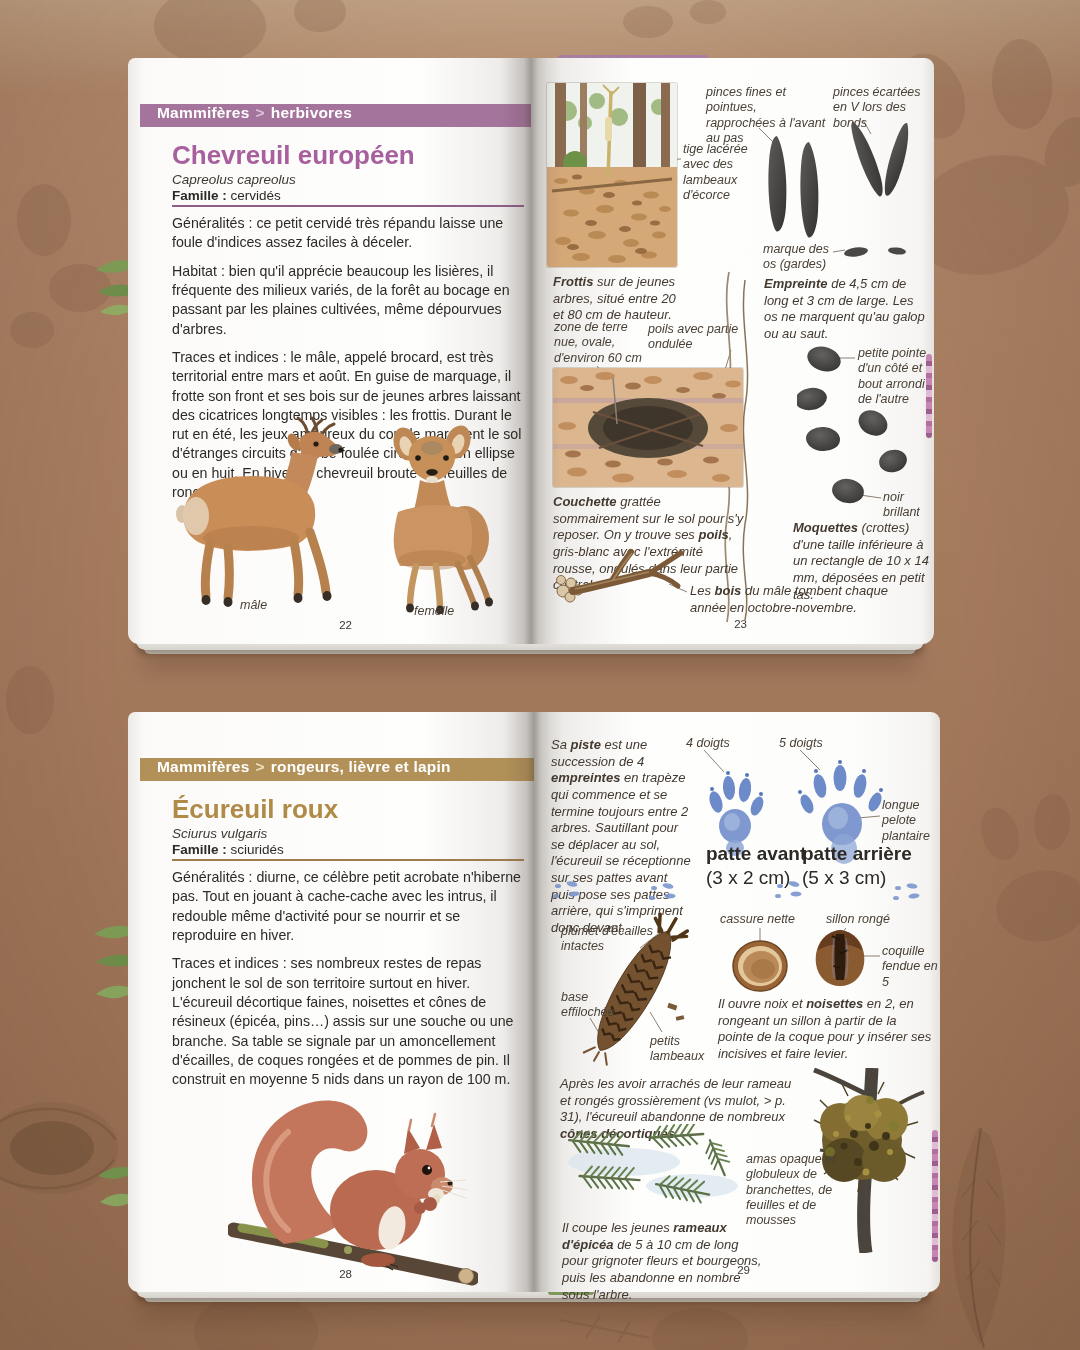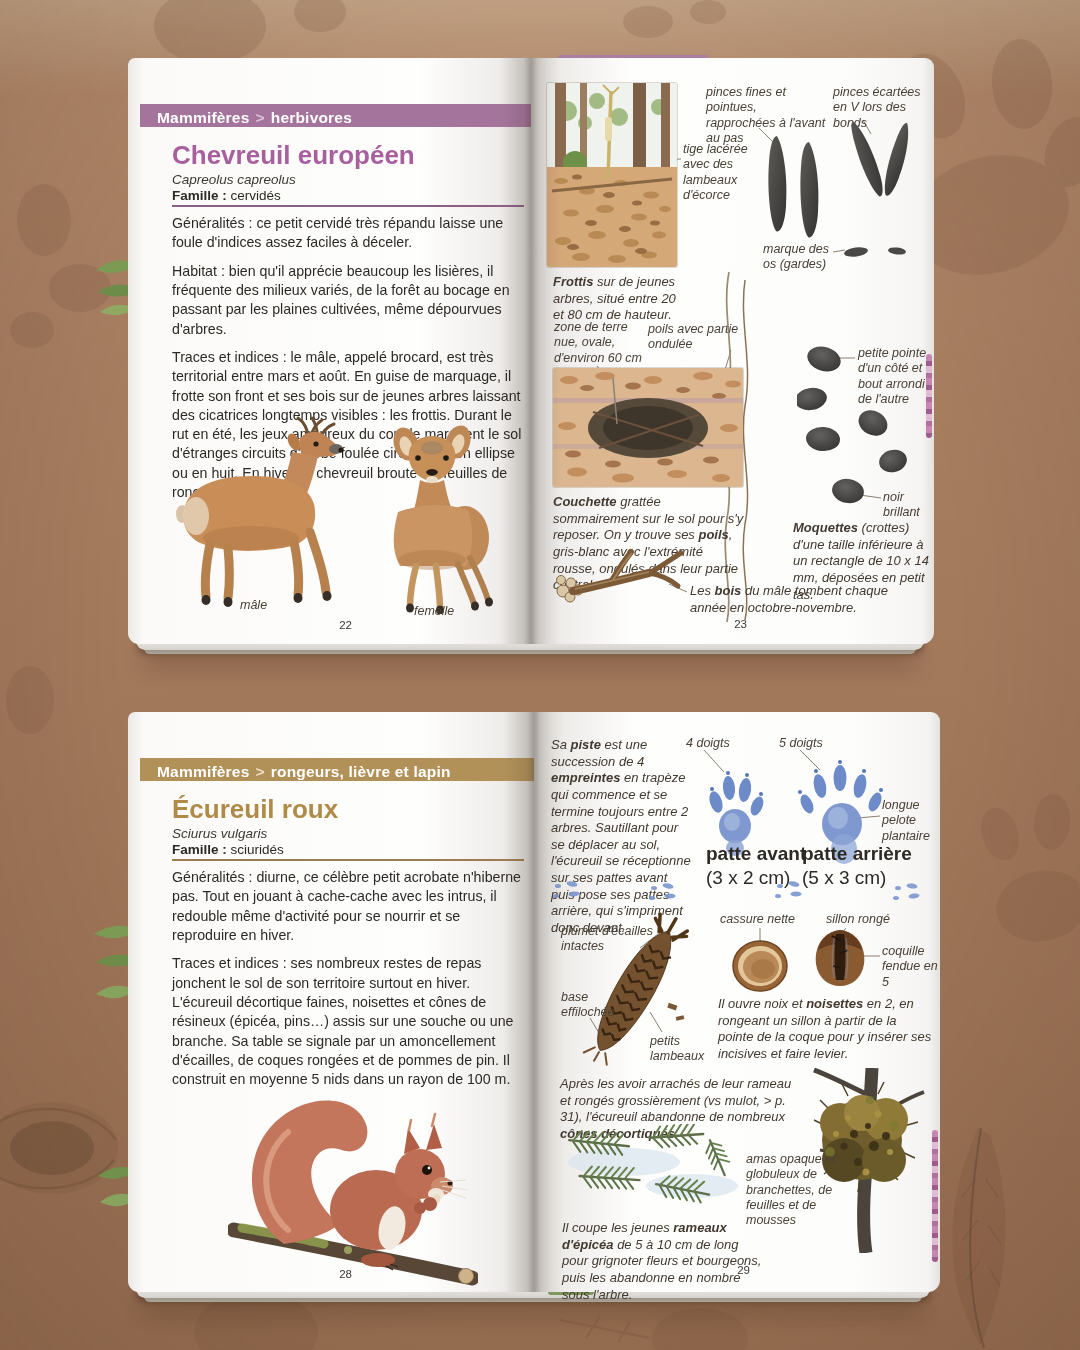--- a/index.html
+++ b/index.html
@@ -17,21 +17,21 @@
   .stack2{position:absolute;left:16px;right:18px;bottom:-10px;height:8px;z-index:-1;
        background:linear-gradient(#e8e5e0,#cfcabf);border-radius:3px 3px 8px 8px;
        box-shadow:0 10px 22px rgba(40,22,10,.45)}
   .page{position:absolute;top:0;height:100%;width:50%;z-index:1}
   .page-left{left:0;border-radius:7px 0 0 11px;
        background:linear-gradient(to right,#eceae7 0,#fbfaf8 4%,#fefefd 72%,#efedeb 92%,#d6d3cf 100%)}
   .page-right{left:50%;border-radius:0 9px 12px 0;
        background:linear-gradient(to left,#e4e2df 0,#f5f4f2 3%,#fdfdfc 22%,#fefefd 75%,#ebe9e6 96%,#d6d3cf 100%)}
   .gutter{position:absolute;top:0;height:100%;left:calc(50% - 30px);width:60px;z-index:2;pointer-events:none;
        background:linear-gradient(to right,rgba(60,50,40,0) 0,rgba(60,50,40,.14) 38%,rgba(55,45,36,.34) 50%,rgba(60,50,40,.14) 62%,rgba(60,50,40,0) 100%)}
-  .band{position:absolute;left:12px;right:0;height:23px;display:flex;align-items:flex-end;
+  .band{position:absolute;left:12px;right:0;height:23px;display:flex;align-items:flex-start;
        padding-left:17px;color:#fff;font-weight:700;font-size:15.5px;letter-spacing:.2px}
   .band-purple{background:#a5749c}
   .band-tan{background:#b29159}
   .band .sep{margin:0 6px}
   .band-purple .sep{color:#dcc3d8}
   .band-tan .sep{color:#ecdfc0}
   .title{position:absolute;left:44px;margin:0;font-weight:700;font-size:26px}
   .title-purple{color:#a85f9e}
   .title-tan{color:#b08a47}
   .latin{position:absolute;left:44px;font-style:italic;font-size:13.5px;color:#3c3833}
@@ -286,20 +286,21 @@
       <g transform="translate(42,2) rotate(16 14 30)">
           <path d="M14,4 C20,14 23,38 21,60 C20,74 16,82 13,79 C8,70 6,46 8,24 C9,10 11,4 14,4 Z" fill="url(#hg)"></path>
         </g>
     </svg>
 
     <svg class="fig" style="left:312px;top:186px" width="66" height="16" viewBox="0 0 66 16">
       <ellipse cx="13" cy="8" rx="12" ry="4.5" transform="rotate(-8 13 8)" fill="#4a4846"></ellipse>
       <ellipse cx="54" cy="7" rx="9" ry="3.5" transform="rotate(6 54 7)" fill="#4a4846"></ellipse>
     </svg>
     <div class="ann" style="left:232px;top:184px;width:80px">marque des os (gardes)</div>
+    <div class="cap" style="left:233px;top:218px;width:164px"><span class="rb">Empreinte</span><span> de 4,5 cm de long et 3 cm de large. Les os ne marquent qu'au galop ou au saut.</span></div>
 
     <div class="ann" style="left:23px;top:262px;width:100px">zone de terre nue, ovale, d'environ 60 cm de long</div>
     <div class="ann" style="left:117px;top:264px;width:94px">poils avec partie ondulée</div>
 
     <svg class="fig" style="left:184px;top:212px" width="44" height="356" viewBox="0 0 44 356">
       <path d="M14,2 C6,44 22,86 12,128 C4,168 20,208 12,248 C6,288 18,322 12,352" stroke="#9b8a6f" stroke-width="1.7" fill="none"></path>
       <path d="M30,10 C24,52 38,94 30,136 C24,176 38,214 30,254 C24,292 36,324 30,350" stroke="#8a7355" stroke-width="1.5" fill="none"></path>
     </svg>
 
     <svg class="scene" style="left:22px;top:310px" width="190" height="119" viewBox="0 0 190 119">

